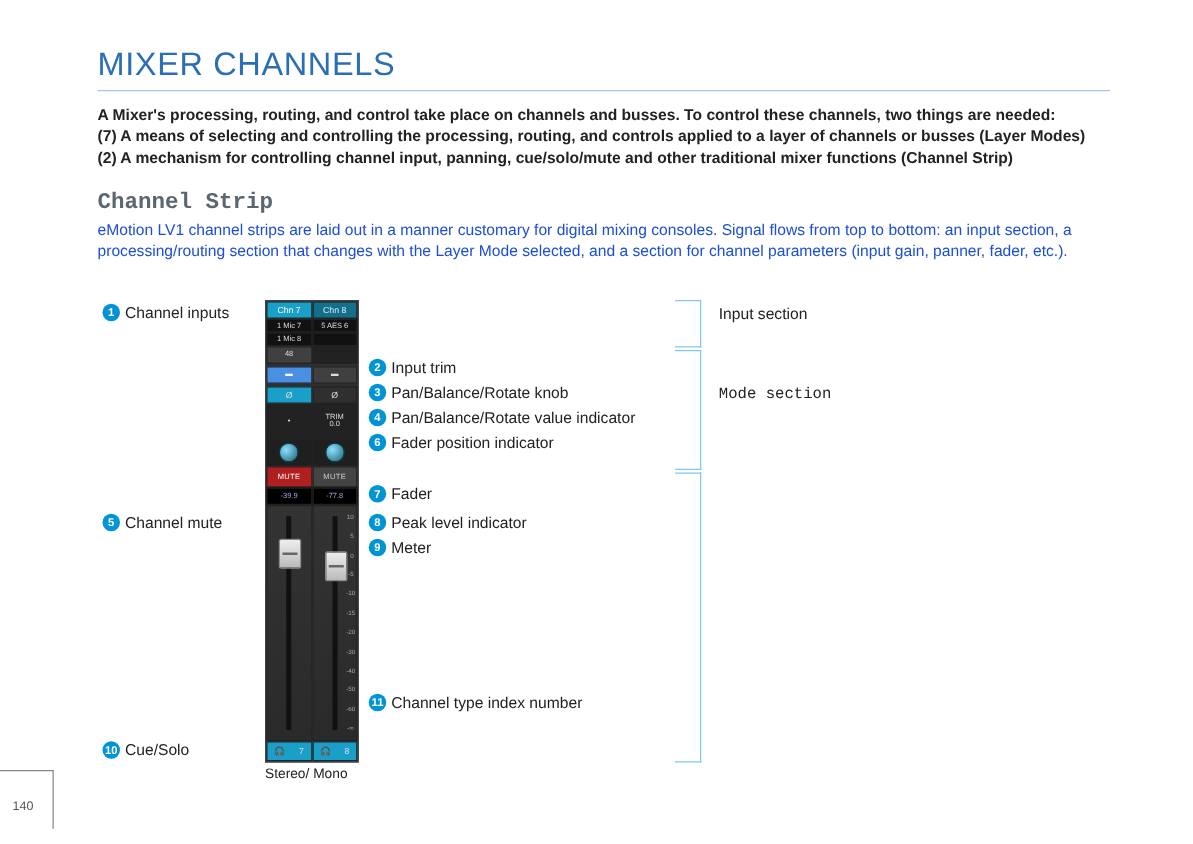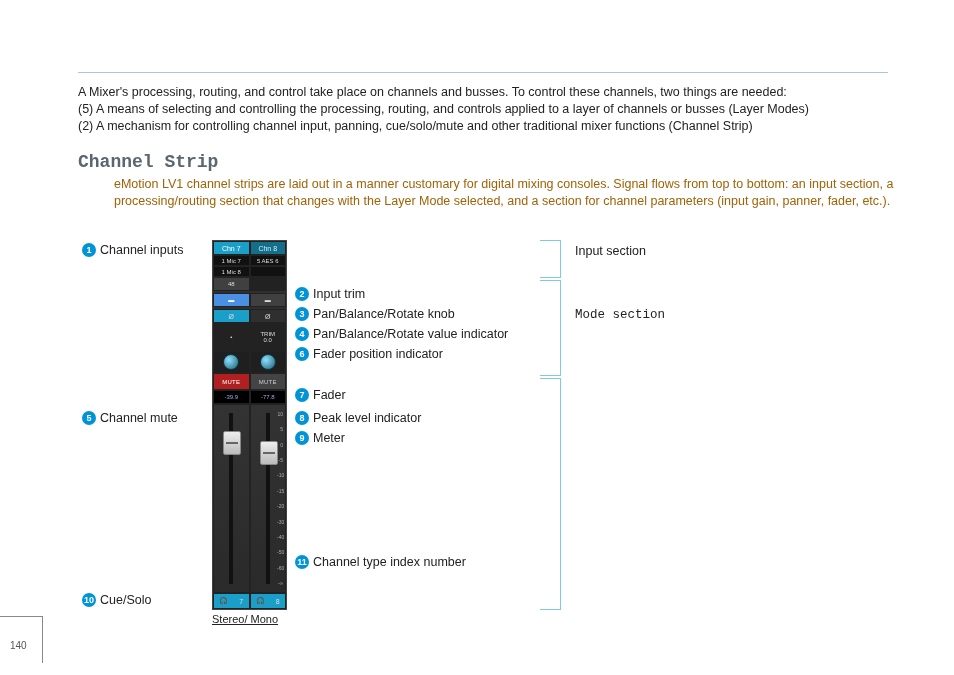--- a/index.html
+++ b/index.html
@@ -34,42 +34,42 @@
     background: #2a6fb6;
     opacity: 0.4;
   }
   .para {
     position: absolute;
     left: 78px;
     font-size: 12.5px;
     line-height: 17px;
     color: #222;
     width: 820px;
+    font-weight: bold;
   }
   .p1 { top: 84px; }
   .p2 { top: 101px; }
   .p3 { top: 118px; }
   .section-title {
     position: absolute;
     left: 78px;
     top: 152px;
     font-size: 18px;
     font-weight: 600;
     color: #5b6770;
     font-family: Liberation Mono, monospace;
   }
   .sec-para {
     position: absolute;
     left: 78px;
     top: 176px;
     width: 820px;
     font-size: 12.5px;
     line-height: 17px;
-    color: #a16207;
-    margin-left: 36px;
+    color: #1d4ed8;
   }
 
   
   .num {
     display: inline-flex;
     align-items: center;
     justify-content: center;
     width: 14px;
     height: 14px;
     border-radius: 50%;
@@ -192,21 +192,20 @@
     display: flex; flex-direction: column; justify-content: space-between;
     font-size: 5px; color: #aaa; text-align: right;
   }
   .solo-row { height: 16px; background: #1aa0c8; font-size: 7px; }
   .foot-label {
     position: absolute;
     left: 212px;
     top: 613px;
     font-size: 11px;
     color: #222;
-    text-decoration: underline;
   }
 
   
   .footer-line {
     position: absolute;
     right: 60px;
     top: 638px;
     font-size: 11.5px;
     color: #2a6fb6;
   }
@@ -226,24 +225,25 @@
     top: 640px;
     font-size: 10px;
     color: #555;
   }
 </style>
 </head>
 <body>
 
 <div class="page">
 
+  <div class="page-title">MIXER CHANNELS</div>
   <div class="underline"></div>
 
   <div class="para p1">A Mixer's processing, routing, and control take place on channels and busses. To control these channels, two things are needed:</div>
-  <div class="para p2">(5) A means of selecting and controlling the processing, routing, and controls applied to a layer of channels or busses (Layer Modes)</div>
+  <div class="para p2">(7) A means of selecting and controlling the processing, routing, and controls applied to a layer of channels or busses (Layer Modes)</div>
   <div class="para p3">(2) A mechanism for controlling channel input, panning, cue/solo/mute and other traditional mixer functions (Channel Strip)</div>
 
   <div class="section-title">Channel Strip</div>
   <div class="sec-para">eMotion LV1 channel strips are laid out in a manner customary for digital mixing consoles. Signal flows from top to bottom: an input section, a processing/routing section that changes with the Layer Mode selected, and a section for channel parameters (input gain, panner, fader, etc.).</div>
 
   <div class="label-left li1">
     <span class="num">1</span>
     <span>Channel inputs</span>
   </div>
   <div class="label-left li5">

